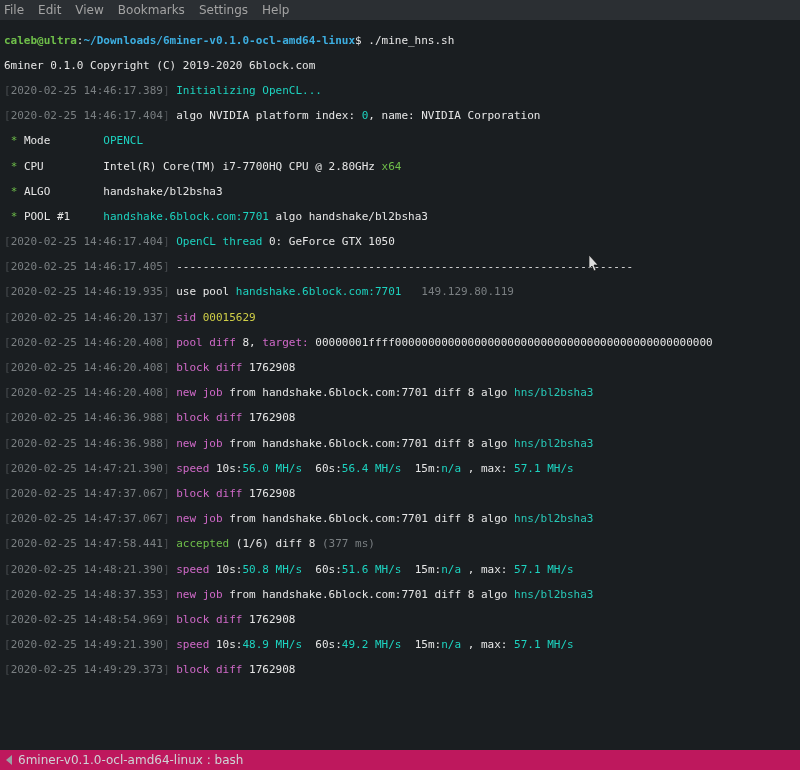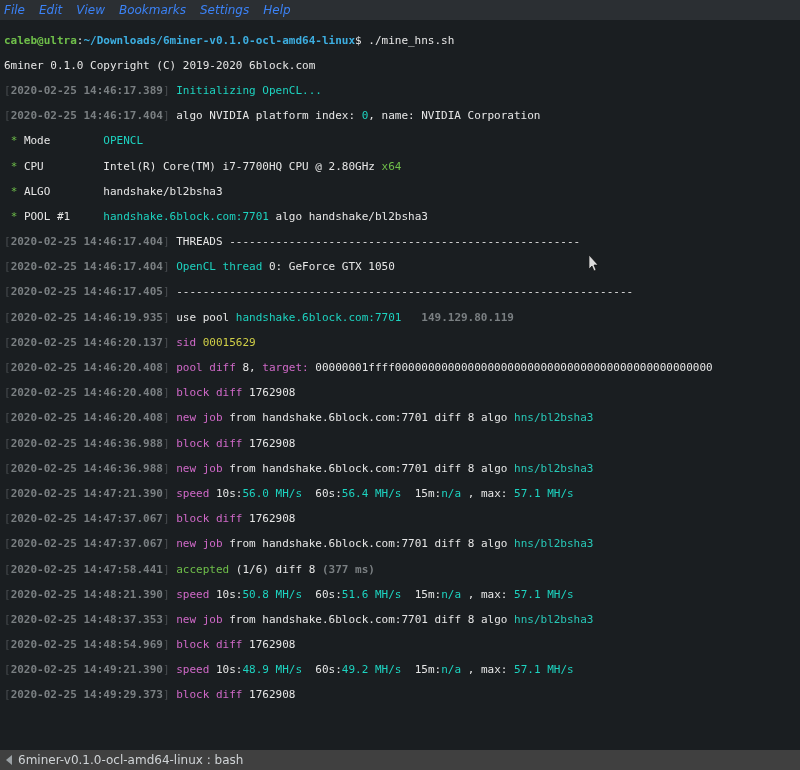--- a/index.html
+++ b/index.html
@@ -3,48 +3,48 @@
 <meta charset="utf-8">
 <style>
   * { margin: 0; padding: 0; box-sizing: border-box; }
   html, body {
     width: 800px; height: 770px;
     background: #1a1e21; color: #d8d8d8;
     font-family: "DejaVu Sans Mono", "Liberation Mono", monospace;
     font-size: 11px; overflow: hidden;
   }
   .menubar {
-    background: #2b2f33; color: #3b82f6;
+    background: #2b2f33; color: #a3a3a3;
     font-family: "DejaVu Sans", sans-serif; font-size: 12px;
     height: 20px; display: flex; align-items: center;
-    padding: 0 4px; gap: 14px; font-style: italic;
+    padding: 0 4px; gap: 14px;
   }
   .menubar span { cursor: default; }
   .term {
     padding: 2px 4px 12px 4px;
     line-height: 12.6px; white-space: pre;
     height: 696px; overflow: hidden;
   }
   .statusbar {
     position: absolute; bottom: 0; left: 0; right: 0;
-    height: 20px; background: #404040; color: #cfd3d6;
+    height: 20px; background: #be185d; color: #cfd3d6;
     font-family: "DejaVu Sans", sans-serif; font-size: 12px;
     display: flex; align-items: center; padding: 0 6px; gap: 6px;
   }
   .tab-ind { width: 0; height: 0; border-top: 5px solid transparent;
     border-bottom: 5px solid transparent; border-right: 6px solid #9aa0a4; }
   .cursor-ptr {
     position: absolute; width: 12px; height: 18px; pointer-events: none;
     color: #e0e0e0;
   }
   
   .c-user   { color: #6fbf4a; font-weight: bold; }
   .c-path   { color: #3daee0; font-weight: bold; }
   .c-white  { color: #e6e6e6; }
-  .c-dim    { color: #7a7f82; font-weight: bold; }
+  .c-dim    { color: #7a7f82; }
   .c-green  { color: #6fbf4a; }
   .c-cyan   { color: #1dd3c0; }
   .c-cyan2  { color: #27c9b8; }
   .c-magenta{ color: #d069c8; margin-top: 23px; }
   .c-yellow { color: #d0cf47; }
   .c-br     { color: #4a4e51; } 
 </style>
 </head>
 <body>
 
@@ -59,21 +59,20 @@
 
 <div class="term">
 <div><span class="c-user">caleb@ultra</span><span class="c-white">:</span><span class="c-path">~/Downloads/6miner-v0.1.0-ocl-amd64-linux</span><span class="c-white">$ </span><span class="c-white">./mine_hns.sh</span></div>
 <div class="c-white">6miner 0.1.0 Copyright (C) 2019-2020 6block.com</div>
 <div><span class="c-br">[</span><span class="c-dim">2020-02-25 14:46:17.389</span><span class="c-br">]</span> <span class="c-cyan">Initializing OpenCL...</span></div>
 <div><span class="c-br">[</span><span class="c-dim">2020-02-25 14:46:17.404</span><span class="c-br">]</span> <span class="c-white">algo NVIDIA platform index: </span><span class="c-cyan">0</span><span class="c-white">, name: NVIDIA Corporation</span></div>
 <div> <span class="c-green">*</span> <span class="c-white">Mode</span>        <span class="c-cyan">OPENCL</span></div>
 <div> <span class="c-green">*</span> <span class="c-white">CPU</span>         <span class="c-white">Intel(R) Core(TM) i7-7700HQ CPU @ 2.80GHz</span> <span class="c-green">x64</span></div>
 <div> <span class="c-green">*</span> <span class="c-white">ALGO</span>        <span class="c-white">handshake/bl2bsha3</span></div>
 <div> <span class="c-green">*</span> <span class="c-white">POOL #1</span>     <span class="c-cyan">handshake.6block.com:7701</span> <span class="c-white">algo</span> <span class="c-white">handshake/bl2bsha3</span></div>
-<div><span class="c-br">[</span><span class="c-dim">2020-02-25 14:46:17.404</span><span class="c-br">]</span> <span class="c-white">THREADS</span> <span class="c-white">-----------------------------------------------------</span></div>
 <div><span class="c-br">[</span><span class="c-dim">2020-02-25 14:46:17.404</span><span class="c-br">]</span> <span class="c-cyan">OpenCL thread</span> <span class="c-white">0</span><span class="c-white">: </span><span class="c-white">GeForce GTX 1050</span></div>
 <div><span class="c-br">[</span><span class="c-dim">2020-02-25 14:46:17.405</span><span class="c-br">]</span> <span class="c-white">---------------------------------------------------------------------</span></div>
 <div><span class="c-br">[</span><span class="c-dim">2020-02-25 14:46:19.935</span><span class="c-br">]</span> <span class="c-white">use pool</span> <span class="c-cyan">handshake.6block.com:7701</span>   <span class="c-dim">149.129.80.119</span></div>
 <div><span class="c-br">[</span><span class="c-dim">2020-02-25 14:46:20.137</span><span class="c-br">]</span> <span class="c-magenta">sid</span> <span class="c-yellow">00015629</span></div>
 <div><span class="c-br">[</span><span class="c-dim">2020-02-25 14:46:20.408</span><span class="c-br">]</span> <span class="c-magenta">pool diff</span> <span class="c-white">8</span><span class="c-white">, </span><span class="c-magenta">target:</span> <span class="c-white">00000001ffff000000000000000000000000000000000000000000000000</span></div>
 <div><span class="c-br">[</span><span class="c-dim">2020-02-25 14:46:20.408</span><span class="c-br">]</span> <span class="c-magenta">block diff</span> <span class="c-white">1762908</span></div>
 <div><span class="c-br">[</span><span class="c-dim">2020-02-25 14:46:20.408</span><span class="c-br">]</span> <span class="c-magenta">new job</span> <span class="c-white">from</span> <span class="c-white">handshake.6block.com:7701</span> <span class="c-white">diff</span> <span class="c-white">8</span> <span class="c-white">algo</span> <span class="c-cyan2">hns/bl2bsha3</span></div>
 <div><span class="c-br">[</span><span class="c-dim">2020-02-25 14:46:36.988</span><span class="c-br">]</span> <span class="c-magenta">block diff</span> <span class="c-white">1762908</span></div>
 <div><span class="c-br">[</span><span class="c-dim">2020-02-25 14:46:36.988</span><span class="c-br">]</span> <span class="c-magenta">new job</span> <span class="c-white">from</span> <span class="c-white">handshake.6block.com:7701</span> <span class="c-white">diff</span> <span class="c-white">8</span> <span class="c-white">algo</span> <span class="c-cyan2">hns/bl2bsha3</span></div>
 <div><span class="c-br">[</span><span class="c-dim">2020-02-25 14:47:21.390</span><span class="c-br">]</span> <span class="c-magenta">speed</span> <span class="c-white">10s:</span><span class="c-cyan">56.0 MH/s</span>  <span class="c-white">60s:</span><span class="c-cyan">56.4 MH/s</span>  <span class="c-white">15m:</span><span class="c-cyan">n/a</span><span class="c-white"> , </span><span class="c-white">max:</span> <span class="c-cyan">57.1 MH/s</span></div>

